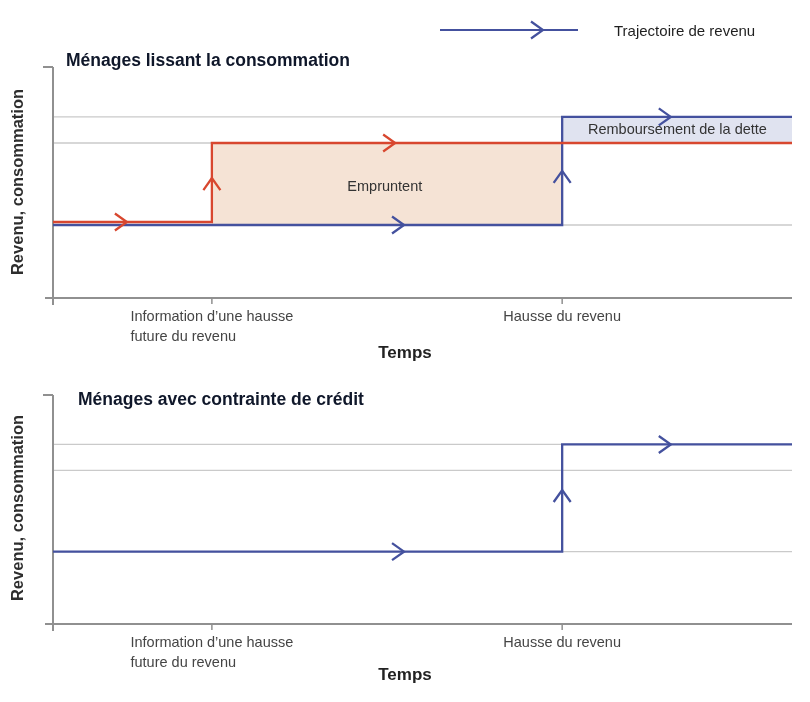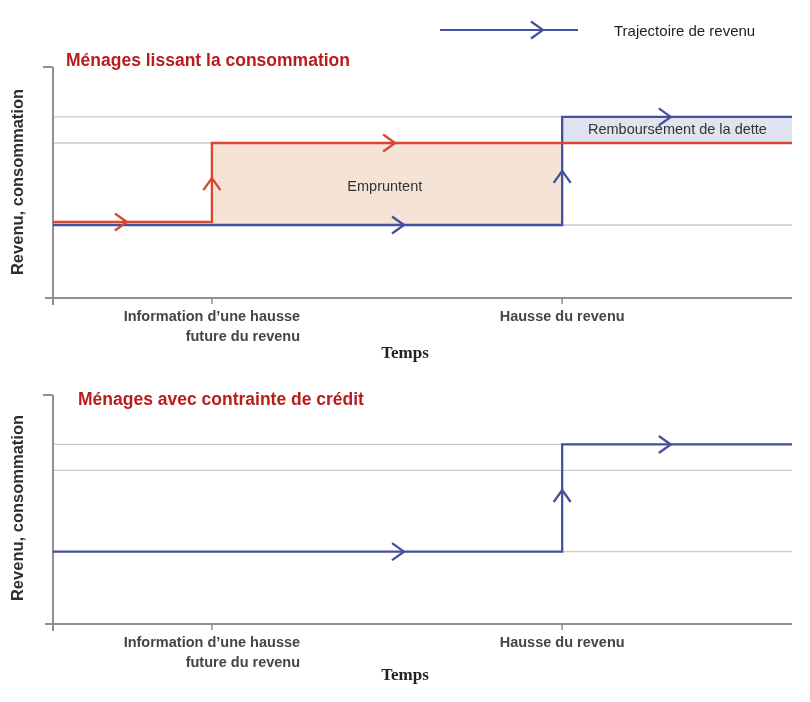--- a/index.html
+++ b/index.html
@@ -1,33 +1,33 @@
 <!DOCTYPE html>
 <html style="--income: #44519e; --consumption: #d8472f; --grid: #cacaca; --axis: #909090;"><head>
 <meta charset="utf-8">
 <style>
   html,body{margin:0;padding:0;background:#ffffff;}
   .canvas{
     position:relative;width:810px;height:702px;background:#ffffff;overflow:hidden;
     font-family:"Liberation Sans","DejaVu Sans",sans-serif;
   }
   .panel-title{
-    position:absolute;font-size:17.5px;font-weight:bold;color:#b91c1c;white-space:nowrap;
+    position:absolute;font-size:17.5px;font-weight:bold;color:#0f172a;white-space:nowrap;
   }
   .ylabel{
     position:absolute;width:260px;height:22px;line-height:22px;text-align:center;
     font-size:16.5px;font-weight:bold;color:#2e2e2e;transform:rotate(-90deg);white-space:nowrap;
   }
   .xlabel{
     position:absolute;left:0;width:810px;text-align:center;
-    font-size:17px;font-weight:bold;color:#222222;font-family:Liberation Serif, serif;
+    font-size:17px;font-weight:bold;color:#222222;
   }
   .tick-label{
-    position:absolute;transform:translateX(-50%);text-align:right;
-    font-size:14.5px;line-height:1.38;color:#454545;white-space:pre-line;font-weight:bold;
+    position:absolute;transform:translateX(-50%);text-align:left;
+    font-size:14.5px;line-height:1.38;color:#454545;white-space:pre-line;
   }
   .plot{position:absolute;left:0;}
   .gridline{stroke:var(--grid);stroke-width:1.3;}
   .axis{stroke:var(--axis);stroke-width:2;}
   .axis.thin{stroke-width:1.5;}
   .area-label{font-size:14.5px;fill:#333333;font-family:"Liberation Sans","DejaVu Sans",sans-serif;}
   .legend{position:absolute;left:438px;top:17px;display:flex;flex-direction:row;gap:10px;}
   .legend-row{display:flex;align-items:center;gap:18px;}
   .legend-label{font-size:15px;color:#1f1f1f;white-space:nowrap;}
   .stroke-income{stroke:var(--income);stroke-width:2.2;fill:none;}

